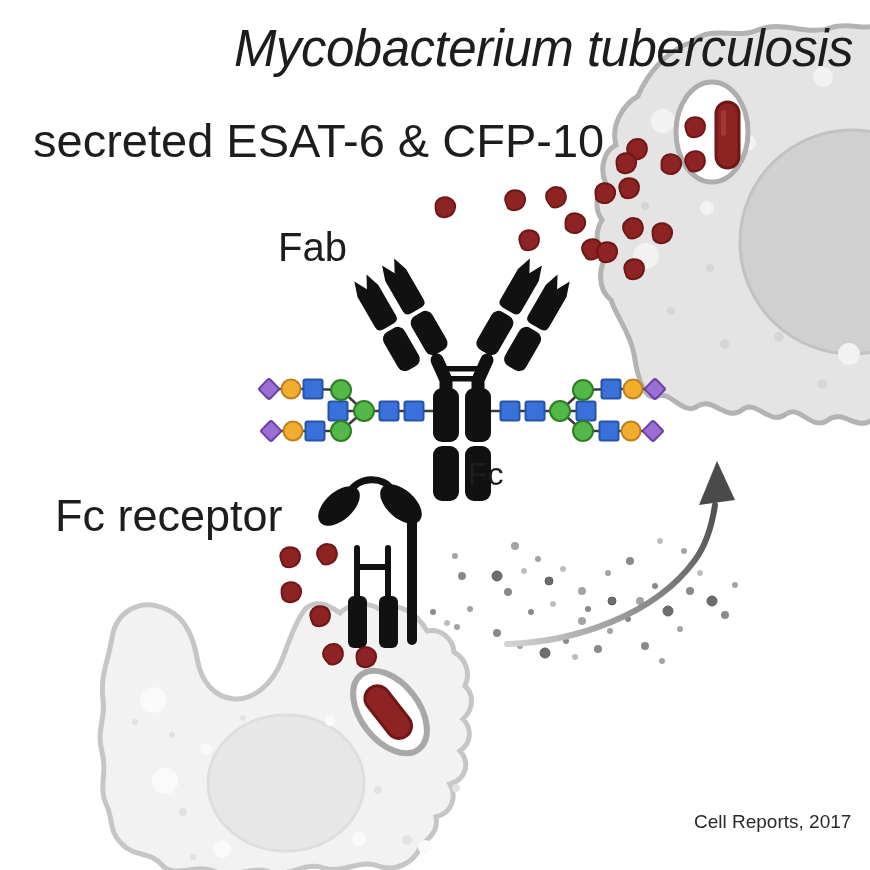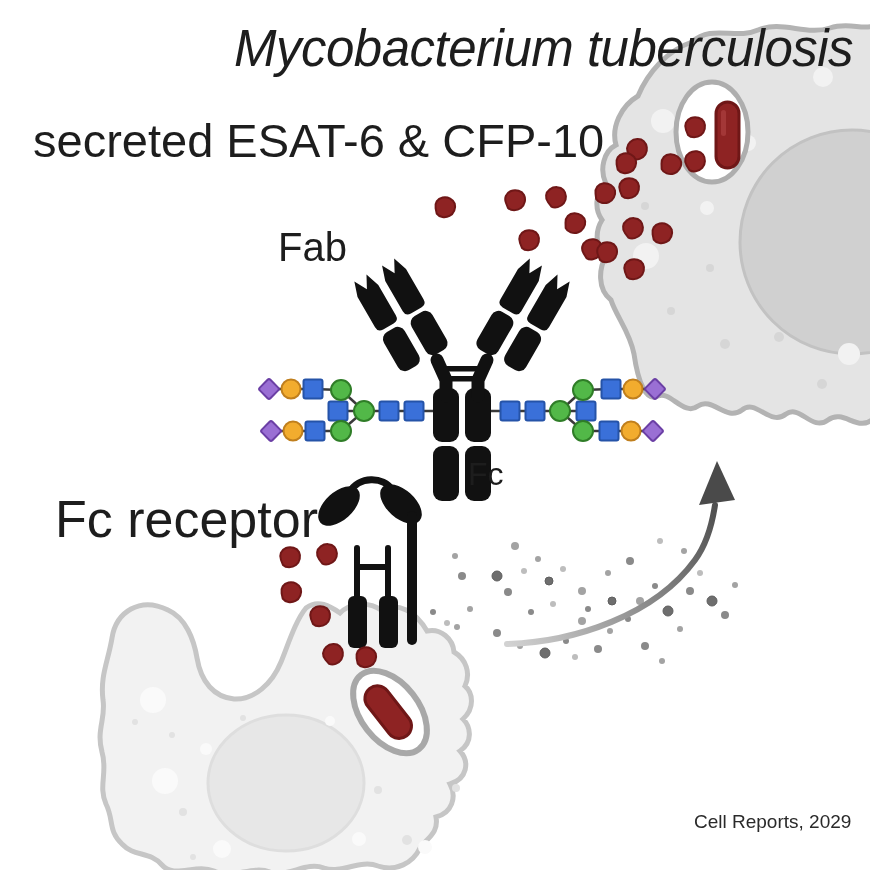--- a/index.html
+++ b/index.html
@@ -16,21 +16,21 @@
   }
   html,body{margin:0;padding:0;background:var(--background);}
   .canvas{position:relative;width:870px;height:870px;background:var(--background);
     font-family:"Liberation Sans","DejaVu Sans",sans-serif;overflow:hidden;}
   .canvas svg{position:absolute;left:0;top:0;}
   .label{position:absolute;color:var(--text);white-space:nowrap;line-height:1.05;}
   .title{left:190px;top:22px;font-size:51px;font-style:italic;letter-spacing:-0.5px;margin-left:44px;}
   .subtitle{left:33px;top:116px;font-size:47px;}
   .fab{left:278px;top:226px;font-size:40px;}
   .fc{left:468px;top:458px;font-size:32px;}
-  .fcr{left:55px;top:492px;font-size:52px;}
+  .fcr{left:55px;top:492px;font-size:45px;}
   .citation{left:694px;top:812px;font-size:19px;color:#2a2a2a;}
   .cell-top{fill:var(--cell-fill-top);stroke:var(--cell-stroke-top);stroke-width:5;}
   .cell-bottom{fill:var(--cell-fill-bottom);stroke:var(--cell-stroke-bottom);stroke-width:5;}
   .nucleus-top{fill:var(--nucleus-top);stroke:#c2c2c2;stroke-width:3;}
   .nucleus-bottom{fill:var(--nucleus-bottom);stroke:#dedede;stroke-width:3;}
   .vacuole{fill:#ffffff;stroke:#aeaeae;stroke-width:5;}
   .vacuole-bl{stroke:#a8a8a8;stroke-width:6;}
   .bacterium{fill:var(--pathogen-red);stroke:var(--pathogen-red-dark);stroke-width:3;}
   .blob{fill:var(--pathogen-red);stroke:var(--pathogen-red-dark);stroke-width:2;}
   .ab{fill:var(--antibody-black);}
@@ -257,14 +257,14 @@
         <use href="#blob" class="blob" transform="translate(333,654) rotate(-20)"></use>
         <use href="#blob" class="blob" transform="translate(366,657) rotate(10)"></use>
       </g>
 </svg>
 
 <div class="label title">Mycobacterium tuberculosis</div>
 <div class="label subtitle">secreted ESAT-6 &amp; CFP-10</div>
 <div class="label fab">Fab</div>
 <div class="label fc">Fc</div>
 <div class="label fcr">Fc receptor</div>
-<div class="label citation">Cell Reports, 2029</div>
+<div class="label citation">Cell Reports, 2017</div>
 </div>
 
 </body></html>

